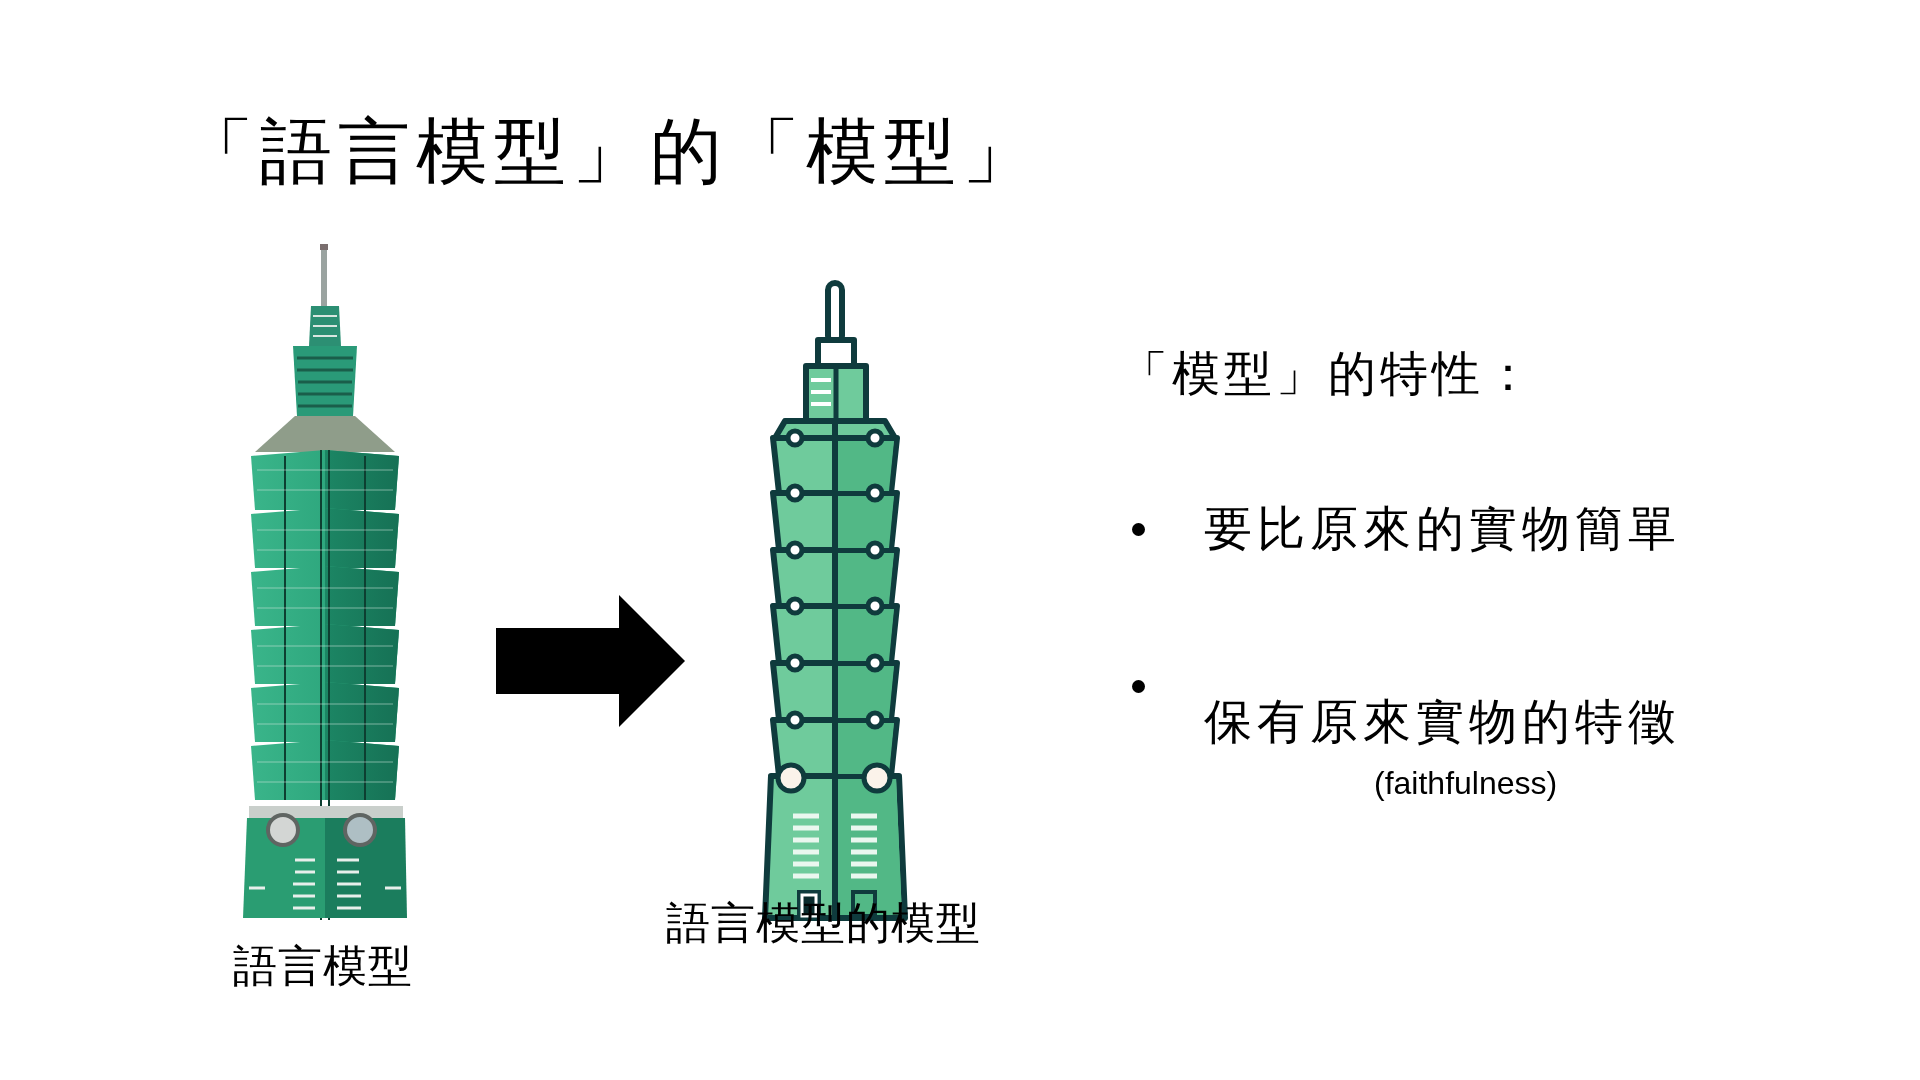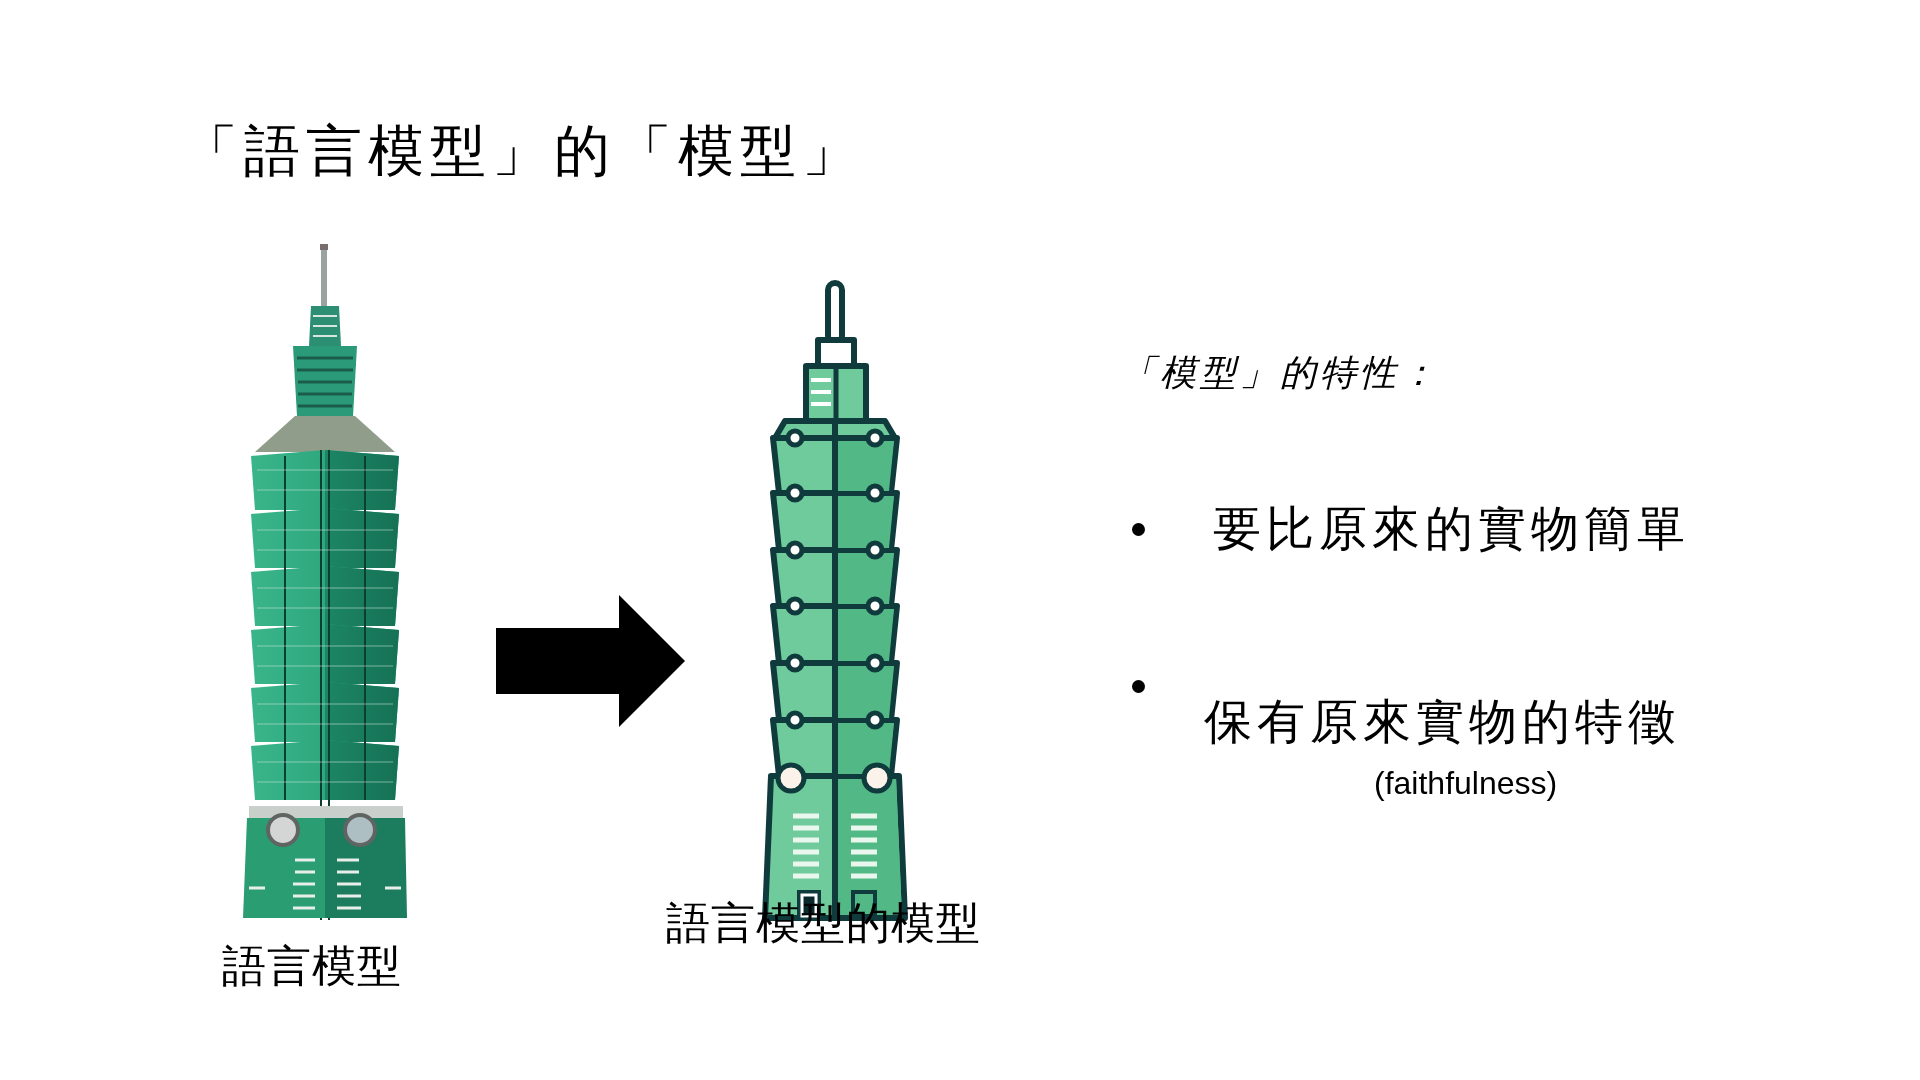--- a/index.html
+++ b/index.html
@@ -1,26 +1,26 @@
 <!DOCTYPE html>
 <html><head>
 <meta charset="utf-8">
 <style>
   html, body { margin:0; padding:0; background:#ffffff; }
   body { width:1920px; height:1080px; position:relative; overflow:hidden;
          font-family:"DejaVu Sans", "Liberation Sans", sans-serif; color:#000; }
-  .slide-title { position:absolute; left:182px; top:96px; font-size:56px; line-height:110px;
+  .slide-title { position:absolute; left:182px; top:96px; font-size:72px; line-height:110px;
                  white-space:nowrap; letter-spacing:6px; font-weight:400; }
   .tower-real { position:absolute; left:235px; top:240px; width:180px; height:680px; }
   .tower-cartoon { position:absolute; left:755px; top:278px; width:160px; height:645px; }
   .arrow { position:absolute; left:496px; top:595px; width:190px; height:133px; }
   .caption { position:absolute; font-size:44px; line-height:56px; white-space:nowrap; letter-spacing:1px; }
-  .caption-real { left:222px; top:938px; }
+  .caption-real { left:233px; top:938px; }
   .caption-cartoon { left:666px; top:895px; }
-  .props-heading { font-size:36px; line-height:64px; white-space:nowrap; letter-spacing:4px;font-style:italic; }
+  .props-heading { font-size:48px; line-height:64px; white-space:nowrap; letter-spacing:4px; }
   .bullet-row { position:absolute; white-space:nowrap; font-size:48px; line-height:64px; }
   .bullet-dot { position:absolute; width:13px; height:13px; border-radius:50%; background:#000; }
   .bullet-text { position:absolute; letter-spacing:5px; }
   .faith { position:absolute; left:1374px; top:750px; font-size:32px; line-height:66px;
            font-family:"Liberation Sans", sans-serif; white-space:nowrap; }
 </style>
 </head>
 <body>
 
 <div>
@@ -194,21 +194,21 @@
     <rect x="42" y="612" width="24" height="26" fill="#0f3b3d"></rect>
     <rect x="47" y="617" width="14" height="21" fill="#0a2a2c" stroke="#ffffff" stroke-width="3"></rect>
     <rect x="98" y="614" width="22" height="24" fill="#52b886" stroke="#0f3b3d" stroke-width="4"></rect>
   </svg>
   <div class="caption caption-cartoon">語言模型的模型</div>
 
   <div class="props-heading" style="position:absolute;left:1120px;top:341px;">「模型」的特性：</div>
 
   <div class="bullet-row" style="left:1130px;top:496px;">
     <span class="bullet-dot" style="left:2px;top:27px;"></span>
-    <span class="bullet-text" style="left:74px;top:0;margin-left:9px;">要比原來的實物簡單</span>
+    <span class="bullet-text" style="left:74px;top:0;">要比原來的實物簡單</span>
   </div>
 
   <div class="bullet-row" style="left:1130px;top:653px;">
     <span class="bullet-dot" style="left:2px;top:27px;"></span>
     <span class="bullet-text" style="left:74px;top:0;margin-top:36px;">保有原來實物的特徵</span>
   </div>
 
   <div class="faith">(faithfulness)</div>
 </div>
 

